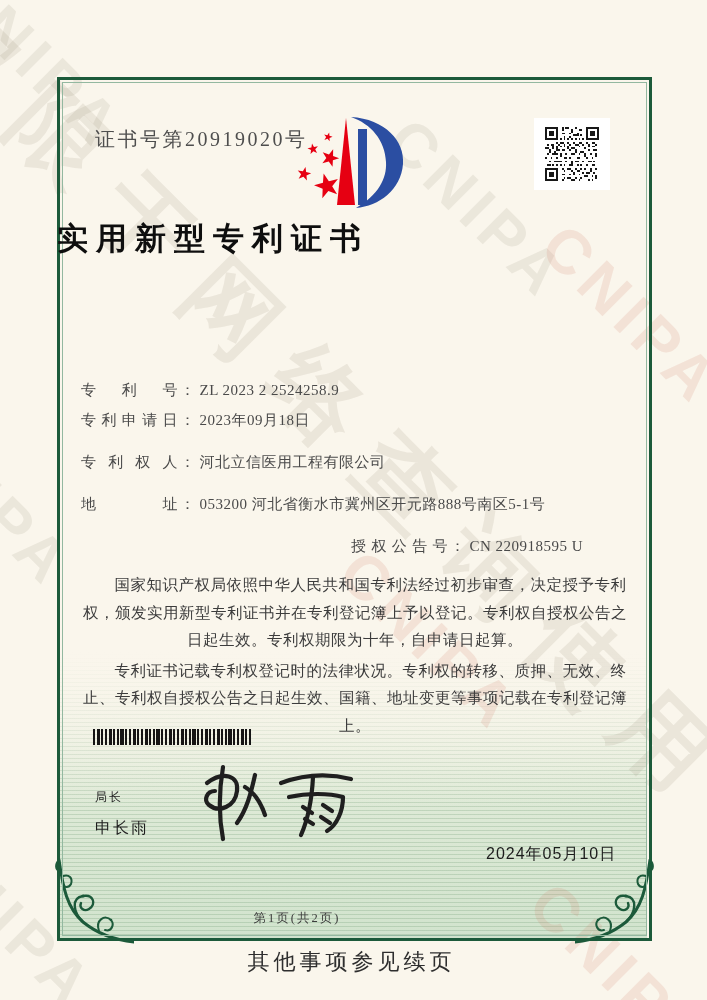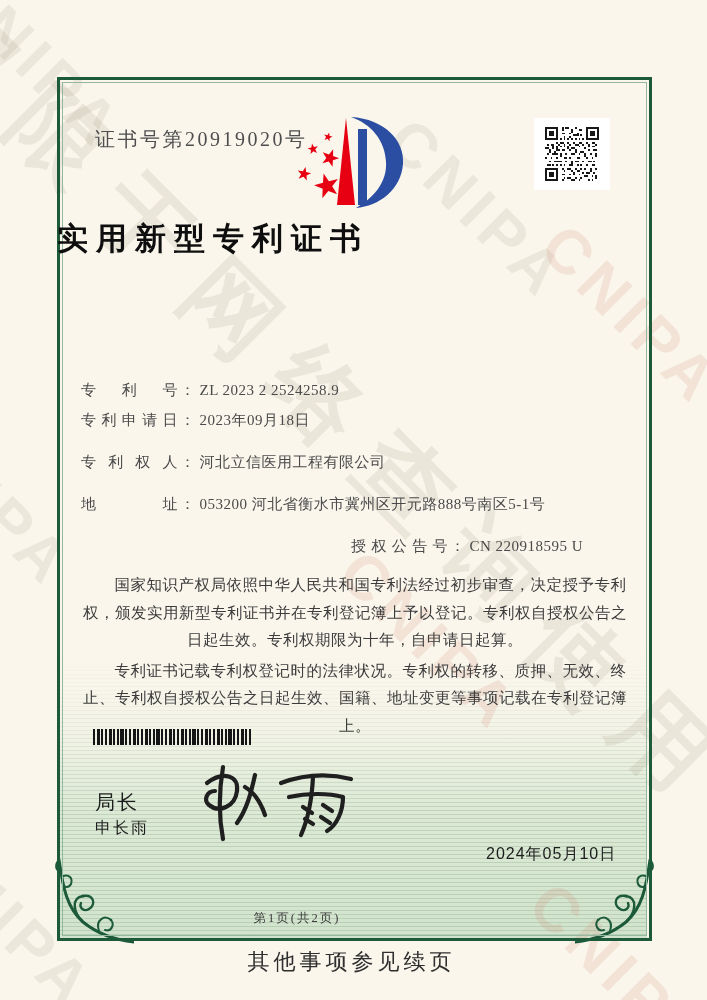--- a/index.html
+++ b/index.html
@@ -57,21 +57,21 @@
   .f-colon{margin:0 4px 0 2px;}
   .pair2{position:absolute;left:270px;top:0;}
   .paras{position:absolute;left:81px;top:571px;width:548px;font-size:15.5px;
          line-height:1.78;color:#3c3c3c;letter-spacing:0.5px;}
   .paras p{margin:0 0 3px 0;text-indent:2em;text-align:center;}
   .barcode{position:absolute;left:93px;top:729px;width:158px;height:16px;
     background:
       repeating-linear-gradient(90deg,#151515 0 2px,transparent 2px 4px),
       repeating-linear-gradient(90deg,#151515 0 1px,transparent 1px 6px),
       repeating-linear-gradient(90deg,#151515 0 1px,transparent 1px 9px);}
-  .sig-title{position:absolute;left:95px;top:789px;font-size:20px;color:#1d1d1d;letter-spacing:2px;
+  .sig-title{position:absolute;left:95px;top:789px;font-size:12px;color:#1d1d1d;letter-spacing:2px;
              font-family:"Liberation Sans","DejaVu Sans",sans-serif;}
   .sig-name{position:absolute;left:95px;top:818px;font-size:16px;color:#1d1d1d;letter-spacing:2px;
             font-family:"Liberation Sans","DejaVu Sans",sans-serif;text-align:right;}
   .signature{position:absolute;left:185px;top:753px;width:190px;height:95px;}
   .issue-date{position:absolute;left:486px;top:844px;font-size:16px;color:#1c1c1c;letter-spacing:1px;
               font-family:"Liberation Sans","DejaVu Sans",sans-serif;}
   .page-info{position:absolute;left:57px;top:910px;width:480px;text-align:center;
              font-size:12.5px;color:#3c3c3c;letter-spacing:2px;}
   .footer-note{position:absolute;left:57px;top:947px;width:589px;text-align:center;
                font-size:22px;color:#2e2e2e;letter-spacing:4px;}

